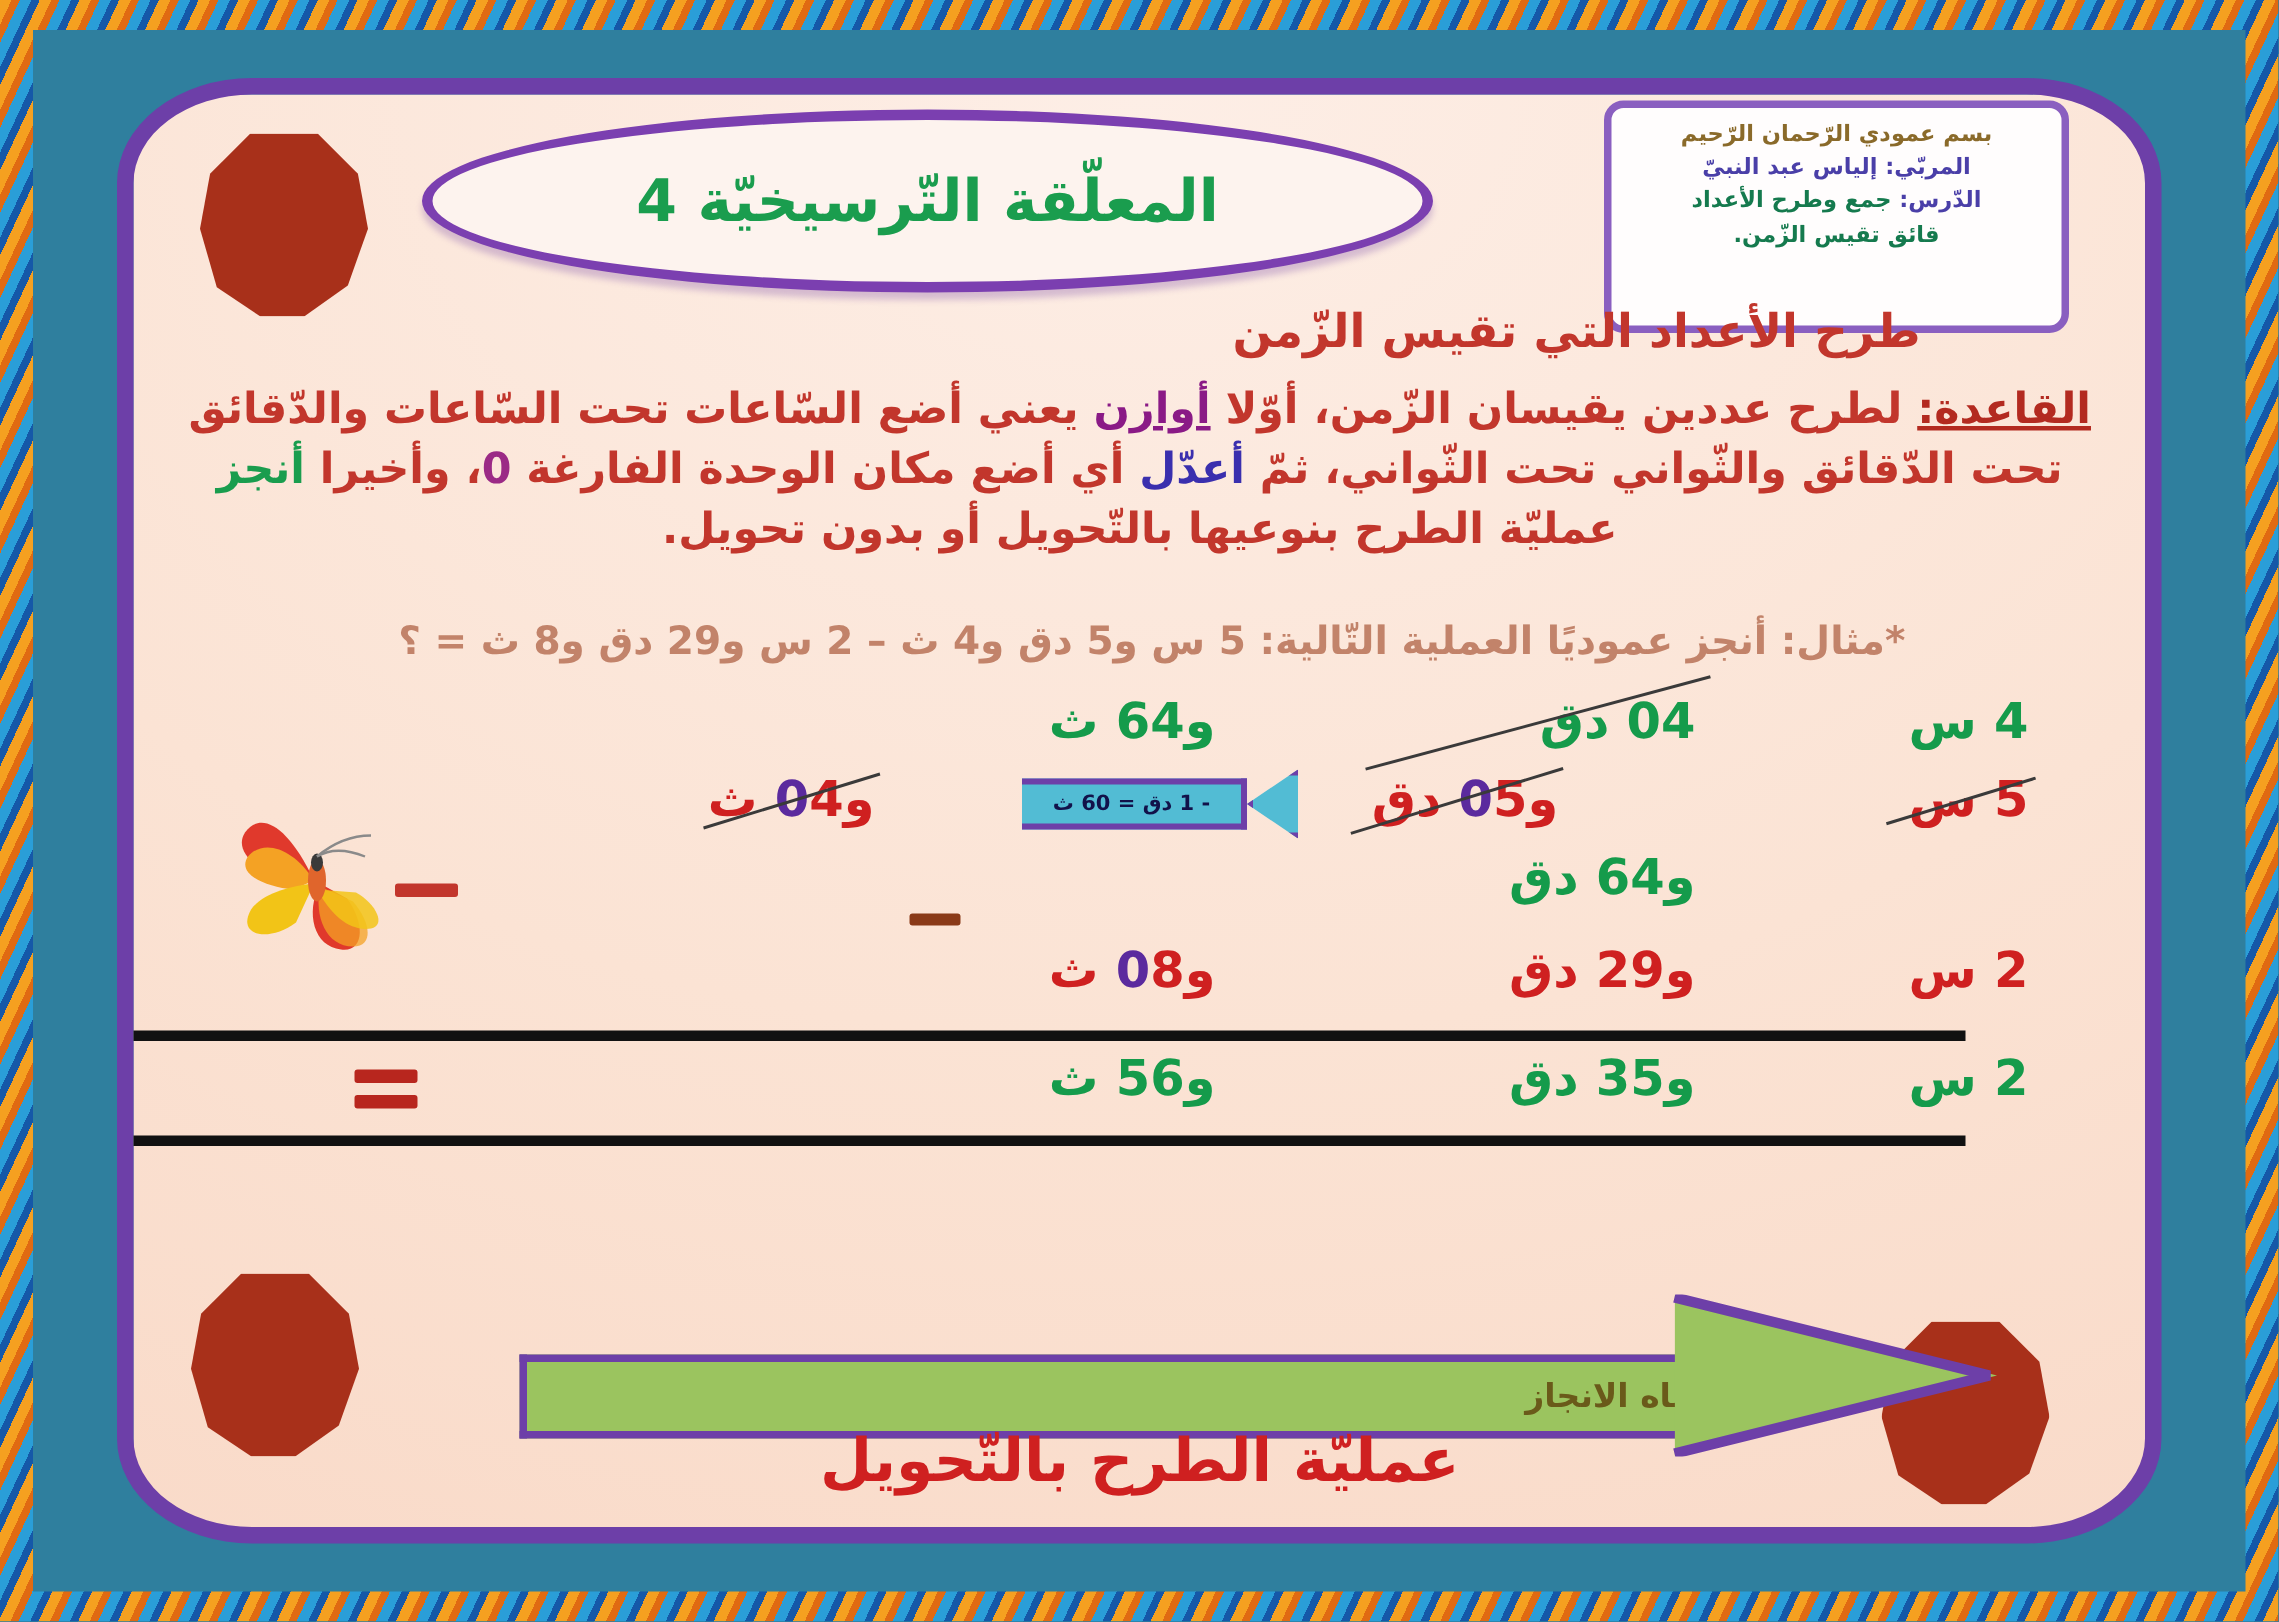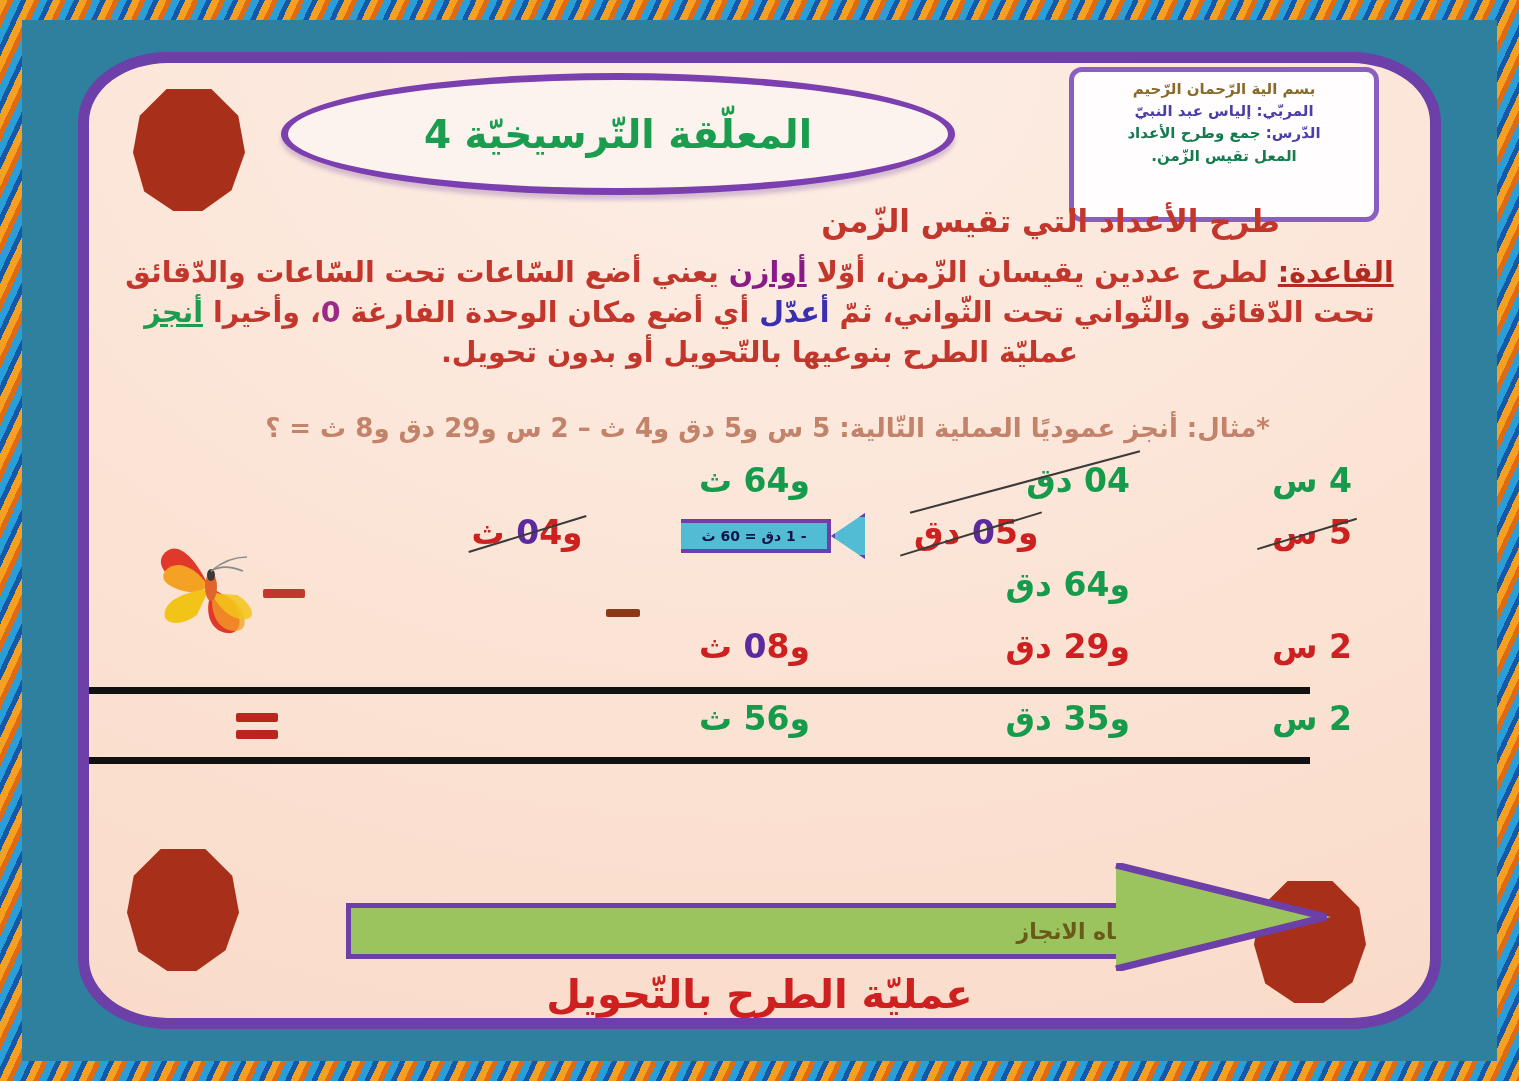--- a/index.html
+++ b/index.html
@@ -76,21 +76,21 @@
 
   
   #rule{
     position:absolute;top:190px;right:18px;left:18px;
     color:#c2362c;font-size:28.5px;font-weight:bold;
     line-height:1.40;text-align:center;
   }
   #rule .kw-u{color:#8a1a86;text-decoration:underline;text-decoration-thickness:3px;}
   #rule .kw-rule{color:#b32a20;text-decoration:underline;text-decoration-thickness:3px;}
   #rule .kw-blue{color:#3a2fae;text-decoration-thickness:3px;}
-  #rule .kw-green{color:#1a9d4e;text-decoration:underline;text-decoration-thickness:3px;}
+  #rule .kw-green{color:#1a9d4e;text-decoration-thickness:3px;}
   #rule .zero{color:#9b2a86;}
 
   
   #example{
     position:absolute;top:350px;right:28px;left:44px;
     color:#c2836a;font-size:26px;font-weight:bold;text-align:center;
     white-space:nowrap;
   }
 
   
@@ -177,46 +177,46 @@
     background:#9bc45f;
     clip-path:polygon(0% 0%,0% 100%,100% 50%);
   }
   #dir-label{
     color:#6a5a1a;font-size:22px;font-weight:bold;white-space:nowrap;
   }
 
   
   #bottom-title{
     position:absolute;left:0;right:0;top:888px;text-align:center;
-    color:#cf2020;font-size:40px;font-weight:bold;margin-top:20px;
+    color:#cf2020;font-size:40px;font-weight:bold;
   }
 </style>
 </head>
 <body>
 
 <div id="poster">
   <div id="teal">
 
     <div id="card">
 
       <div class="octagon" id="oct-tl"></div>
       <div class="octagon" id="oct-bl"></div>
       <div class="octagon" id="oct-br"></div>
 
       <div id="info-box">
-        <div class="ib-bism">بسم الية الرّحمان الرّحيم</div>
+        <div class="ib-bism">بسم عمودي الرّحمان الرّحيم</div>
         <div>
           <span class="ib-lbl">المربّي:</span>
           <span class="ib-val" style="color:#4a3fa8">إلياس عبد النبيّ</span>
         </div>
         <div>
           <span class="ib-lbl">الدّرس:</span>
           <span class="ib-val">جمع وطرح الأعداد</span>
         </div>
-        <div class="ib-val">المعل تقيس الزّمن.</div>
+        <div class="ib-val">قائق تقيس الزّمن.</div>
       </div>
 
       <div id="title-ellipse">
         <span id="title-text">المعلّقة التّرسيخيّة 4</span>
       </div>
 
       <div id="headline">طرح الأعداد التي تقيس الزّمن</div>
 
       <div id="rule">
         <span class="kw-rule">القاعدة:</span>

